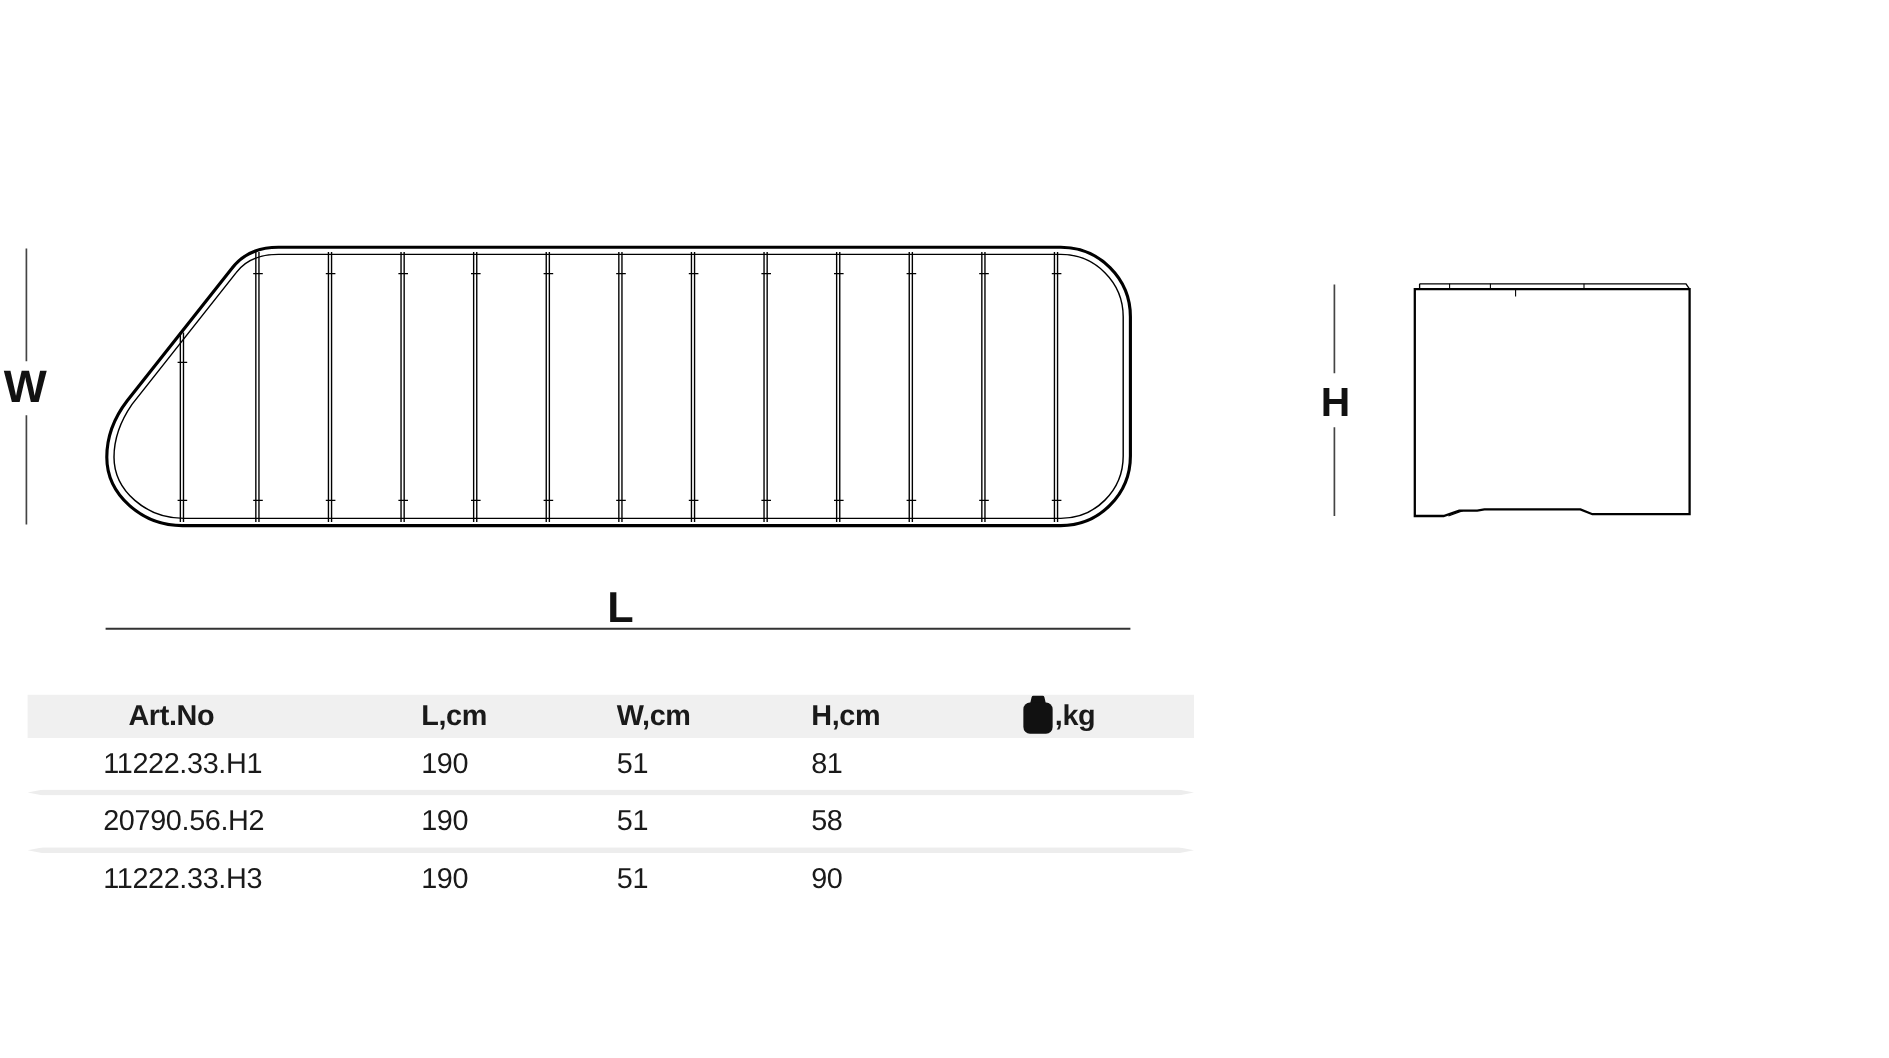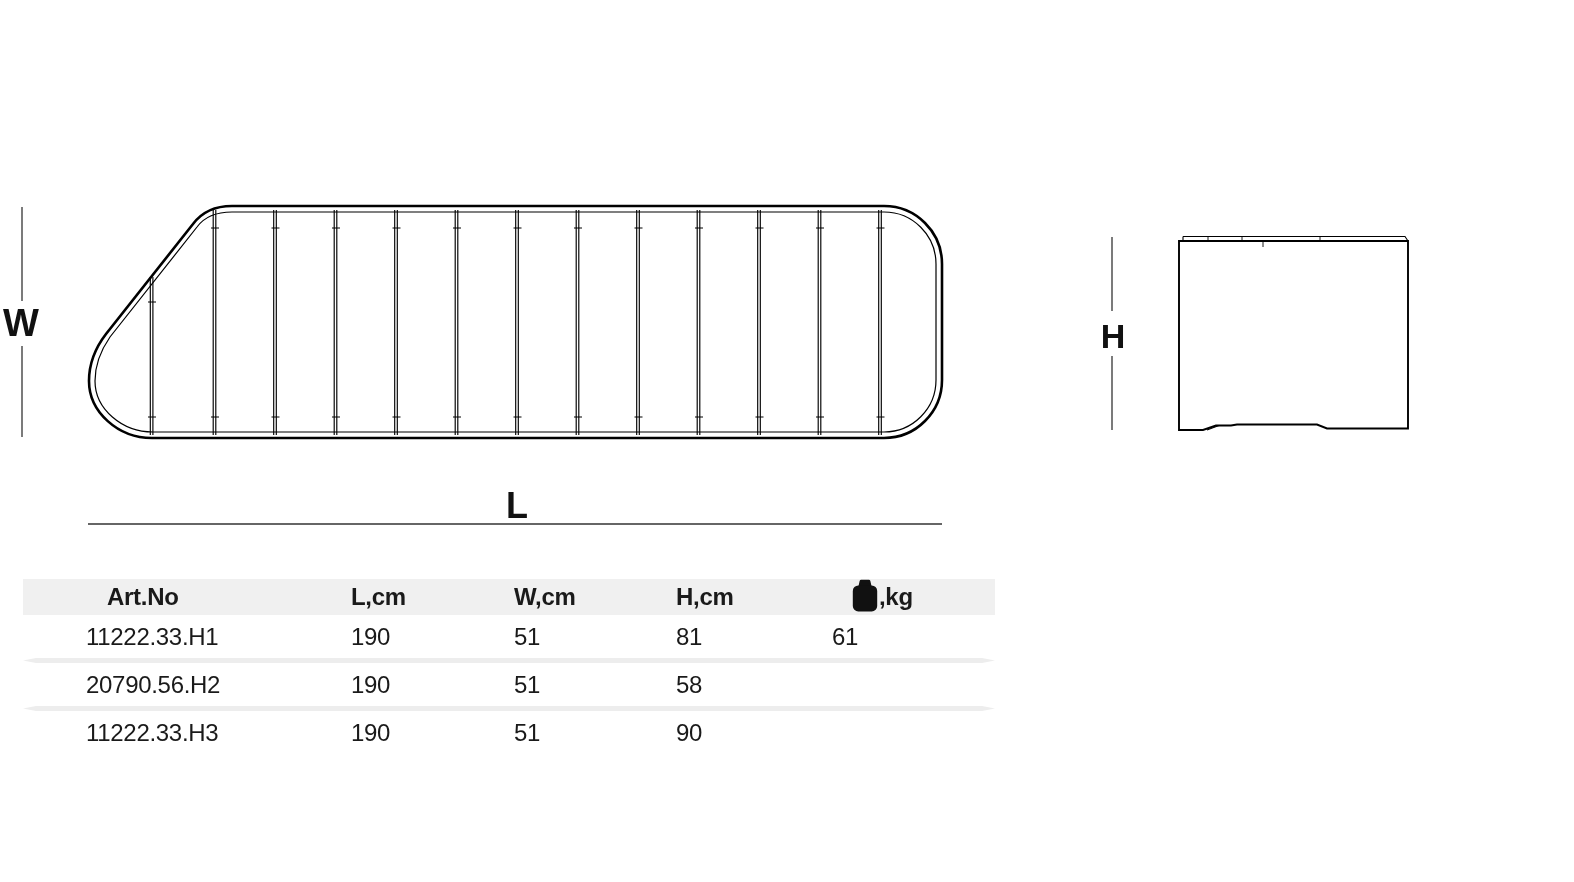--- a/index.html
+++ b/index.html
@@ -117,21 +117,20 @@
         </svg>
         <span>,kg</span>
       </div>
     </div>
 
     <div class="trow">
       <div class="td td-art">11222.33.H1</div>
       <div class="td">190</div>
       <div class="td">51</div>
       <div class="td">81</div>
-      <div class="td">61</div>
     </div>
 
     <div class="sep"></div>
 
     <div class="trow">
       <div class="td td-art">20790.56.H2</div>
       <div class="td">190</div>
       <div class="td">51</div>
       <div class="td">58</div>
     </div>

